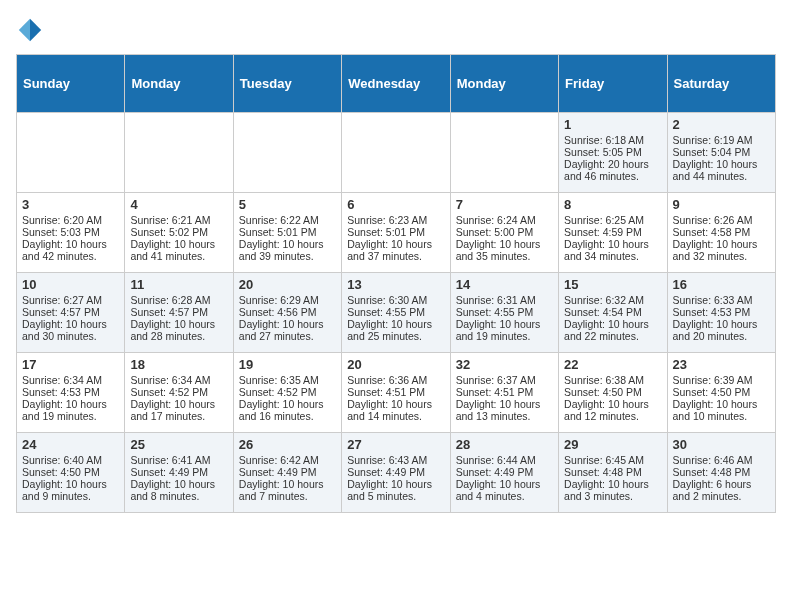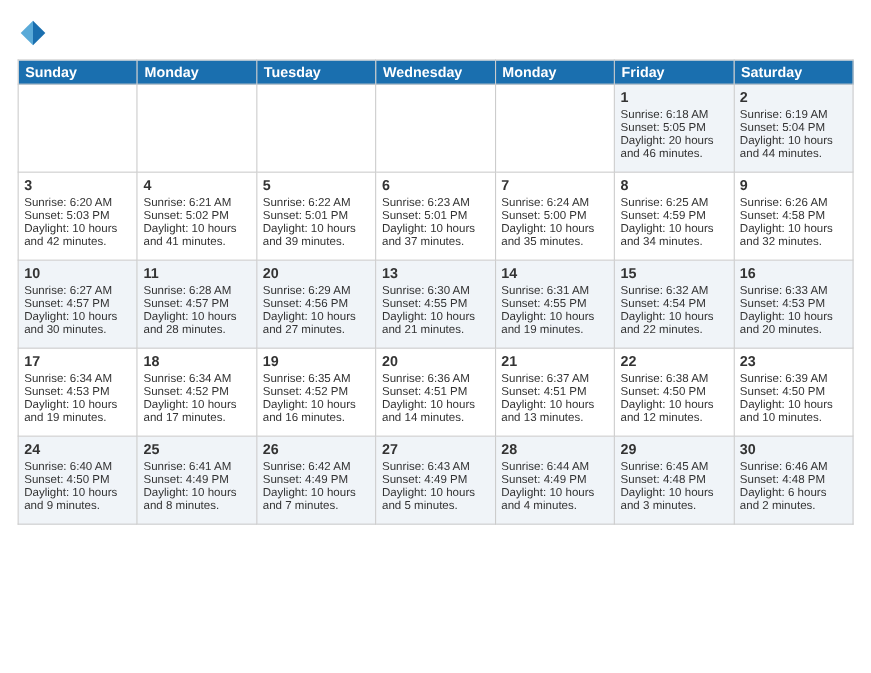--- a/index.html
+++ b/index.html
@@ -49,21 +49,21 @@
     }
     table {
       width: 100%;
       border-collapse: collapse;
       table-layout: fixed;
     }
     thead tr th {
       background-color: #1a6faf;
       color: #fff;
       text-align: left;
-      padding: 3px 6px;
+      padding: 21px 6px;
       font-size: 13px;
       font-weight: bold;
       border: 1px solid #ccc;
     }
     tbody tr td {
       vertical-align: top;
       border: 1px solid #ccc;
       padding: 4px 5px;
       font-size: 10.5px;
       color: #333;
@@ -199,21 +199,21 @@
         <td>
           <span class="day-number">20</span>
           <div>Sunrise: 6:29 AM</div>
           <div>Sunset: 4:56 PM</div>
           <div>Daylight: 10 hours and 27 minutes.</div>
         </td>
         <td>
           <span class="day-number">13</span>
           <div>Sunrise: 6:30 AM</div>
           <div>Sunset: 4:55 PM</div>
-          <div>Daylight: 10 hours and 21 minutes.</div>
+          <div>Daylight: 10 hours and 25 minutes.</div>
         </td>
         <td>
           <span class="day-number">14</span>
           <div>Sunrise: 6:31 AM</div>
           <div>Sunset: 4:55 PM</div>
           <div>Daylight: 10 hours and 19 minutes.</div>
         </td>
         <td>
           <span class="day-number">15</span>
           <div>Sunrise: 6:32 AM</div>
@@ -246,21 +246,21 @@
           <div>Sunset: 4:52 PM</div>
           <div>Daylight: 10 hours and 16 minutes.</div>
         </td>
         <td>
           <span class="day-number">20</span>
           <div>Sunrise: 6:36 AM</div>
           <div>Sunset: 4:51 PM</div>
           <div>Daylight: 10 hours and 14 minutes.</div>
         </td>
         <td>
-          <span class="day-number">21</span>
+          <span class="day-number">32</span>
           <div>Sunrise: 6:37 AM</div>
           <div>Sunset: 4:51 PM</div>
           <div>Daylight: 10 hours and 13 minutes.</div>
         </td>
         <td>
           <span class="day-number">22</span>
           <div>Sunrise: 6:38 AM</div>
           <div>Sunset: 4:50 PM</div>
           <div>Daylight: 10 hours and 12 minutes.</div>
         </td>

